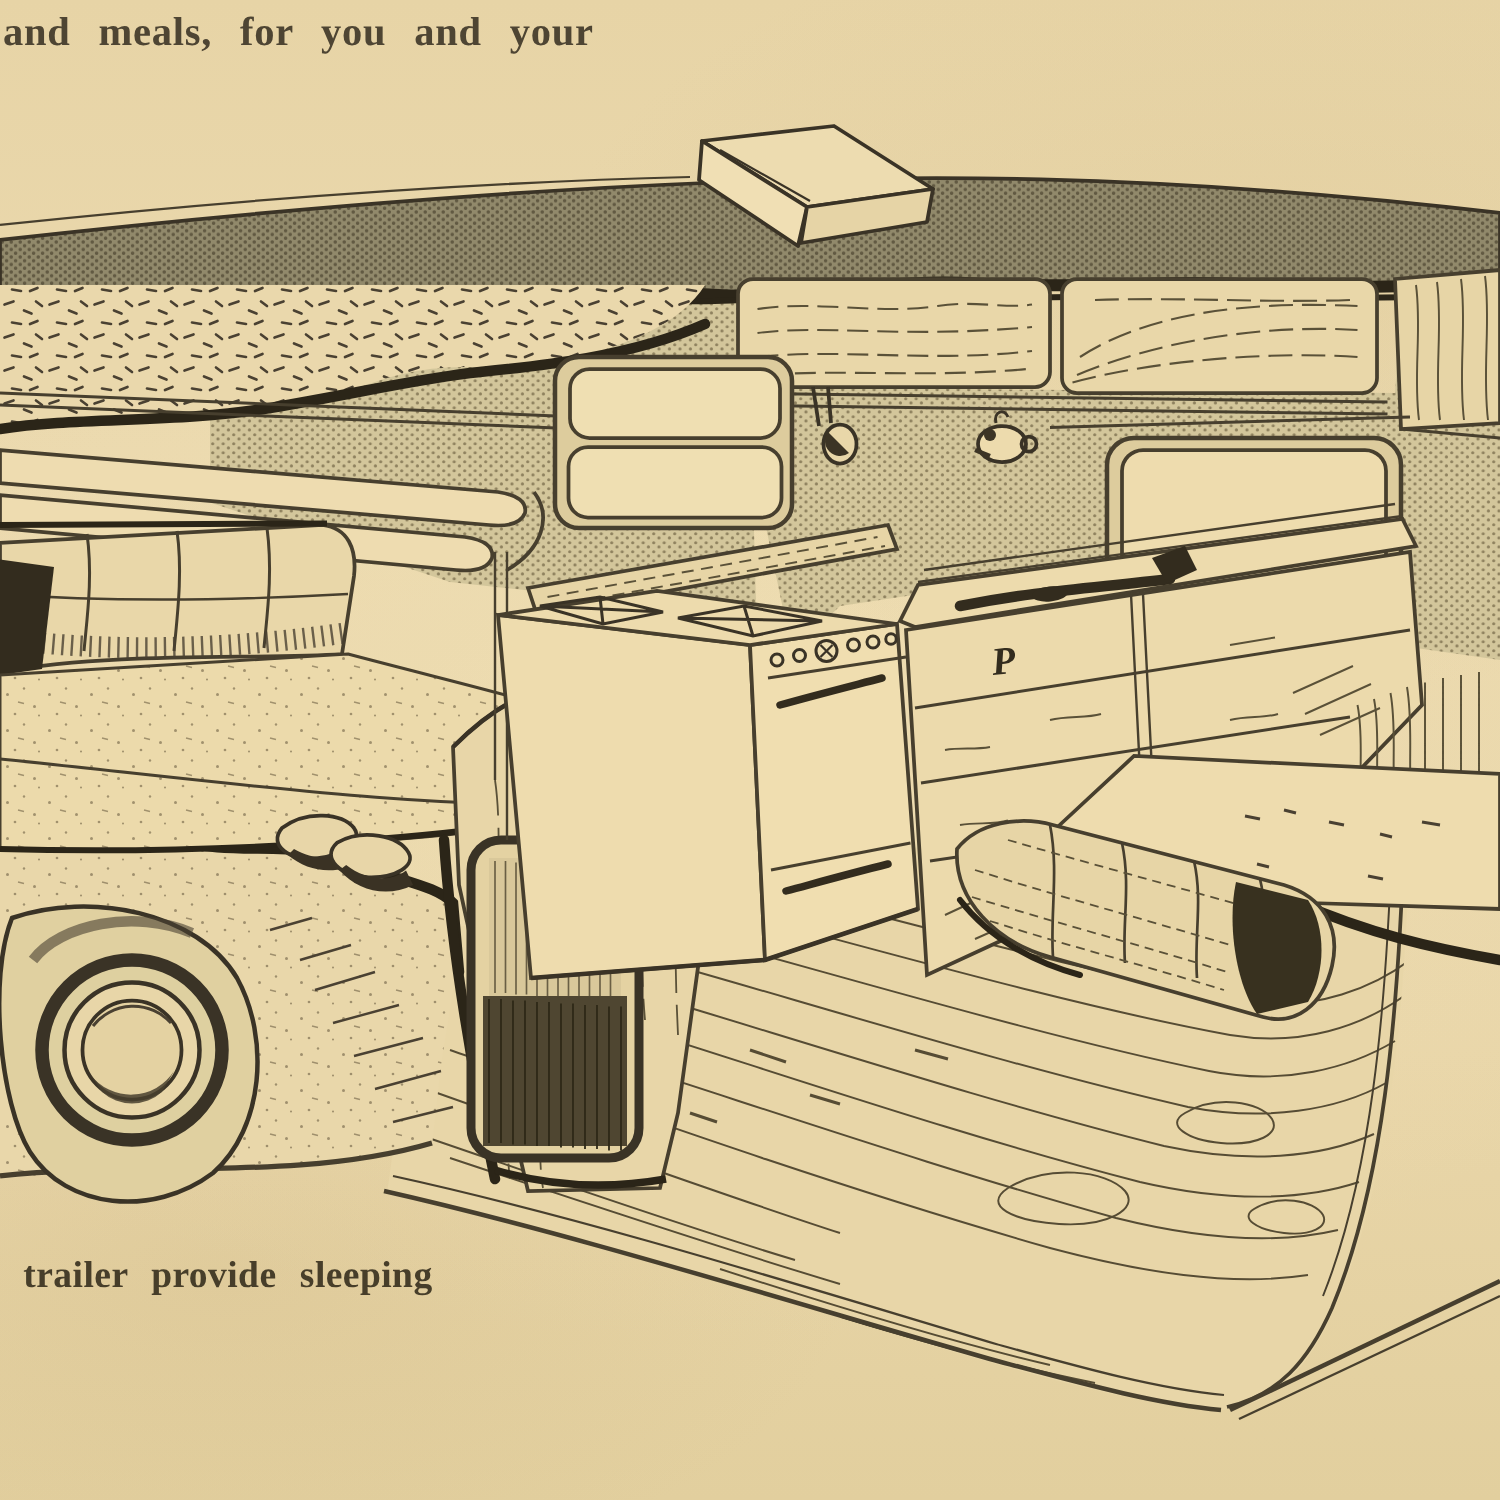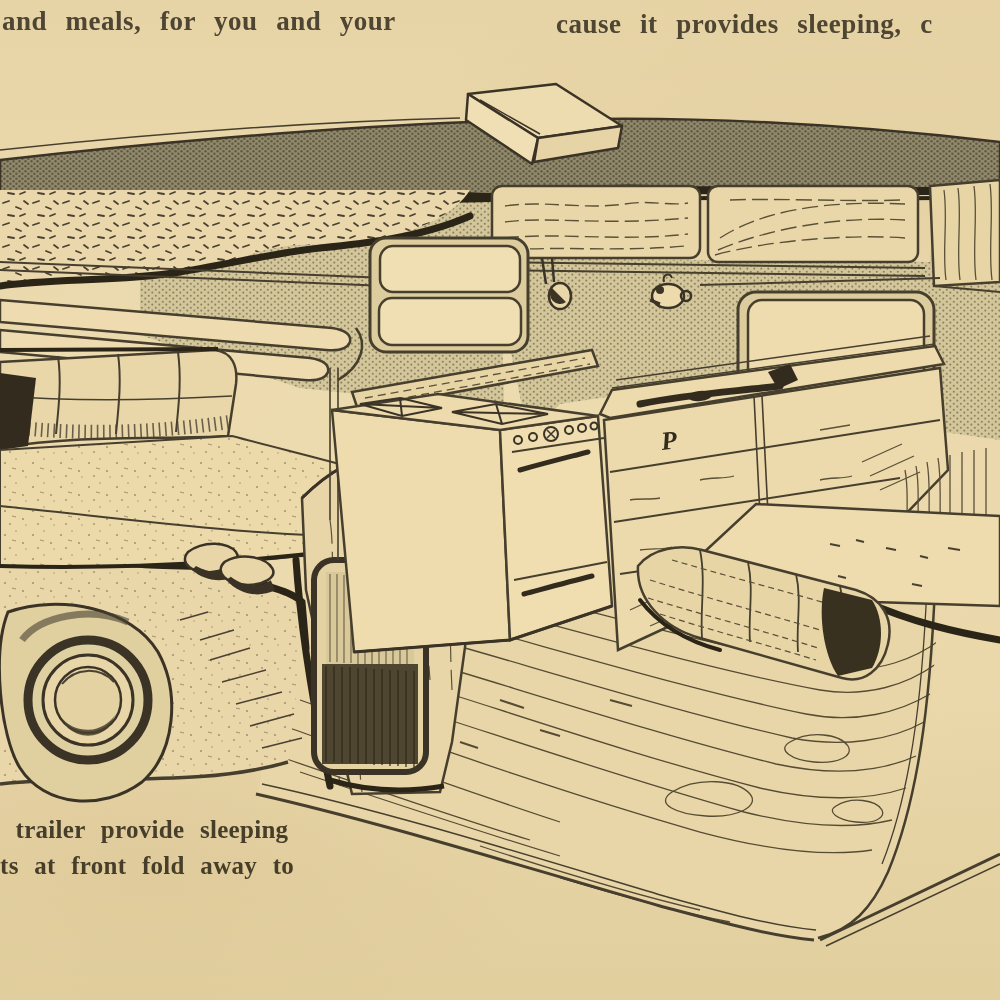--- a/index.html
+++ b/index.html
@@ -13,30 +13,29 @@
           linear-gradient(180deg,#e7d4a6 0%, #ebd9ae 30%, #e9d6a9 70%, #e2cf9e 100%);}
   .toptext{position:absolute;top:0;left:0;width:1000px;height:60px;white-space:nowrap;}
   .col{position:absolute;font-size:27px;font-weight:bold;color:#4e4533;
        letter-spacing:0.5px;word-spacing:0.42em;white-space:pre;}
   .col-left{left:2px;top:6px;}
   .col-right{left:556px;top:9px;}
   .illus{position:absolute;left:0;top:0;width:1000px;height:1000px;}
   .caption{position:absolute;left:0;top:812px;width:370px;
            font-size:25px;font-weight:bold;color:#473e2a;
            line-height:36px;letter-spacing:0.3px;word-spacing:0.36em;}
-  .caption div{white-space:pre;}
+  .caption div{white-space:pre;margin-top:21px;}
 </style>
 </head>
 <body>
 
 <div class="page">
 
   <div class="toptext">
     <span class="col col-left">and meals, for you and your</span>
-    <span class="col col-right">cause it provides sleeping, c</span>
   </div>
 
   <svg class="illus" viewBox="0 0 1000 1000">
     <defs>
       <pattern id="dots" width="7" height="6" patternUnits="userSpaceOnUse">
         <rect width="7" height="6" fill="#d3c69b"></rect>
         <circle cx="1.8" cy="1.8" r="1.05" fill="#8f825f"></circle>
         <circle cx="5.3" cy="4.6" r="1.05" fill="#8f825f"></circle>
       </pattern>
       <pattern id="roofdots" width="6" height="5" patternUnits="userSpaceOnUse">
@@ -320,16 +319,15 @@
         <path d="M660,614 C710,630 764,644 816,660"></path>
         <path d="M672,560 C720,574 780,590 836,606"></path>
       </g>
       <path d="M824,588 L872,600 C884,618 884,648 872,668 L838,676 C824,656 818,616 824,588 Z" fill="#38311f"></path>
       <path d="M640,600 C660,626 690,642 720,650" fill="none" stroke="#2b2518" stroke-width="4" stroke-linecap="round"></path>
     </g>
   </svg>
 
   <div class="caption">
     <div> trailer provide sleeping</div>
-    <div>ts at front fold away to</div>
   </div>
 
 </div>
 
 </body></html>

